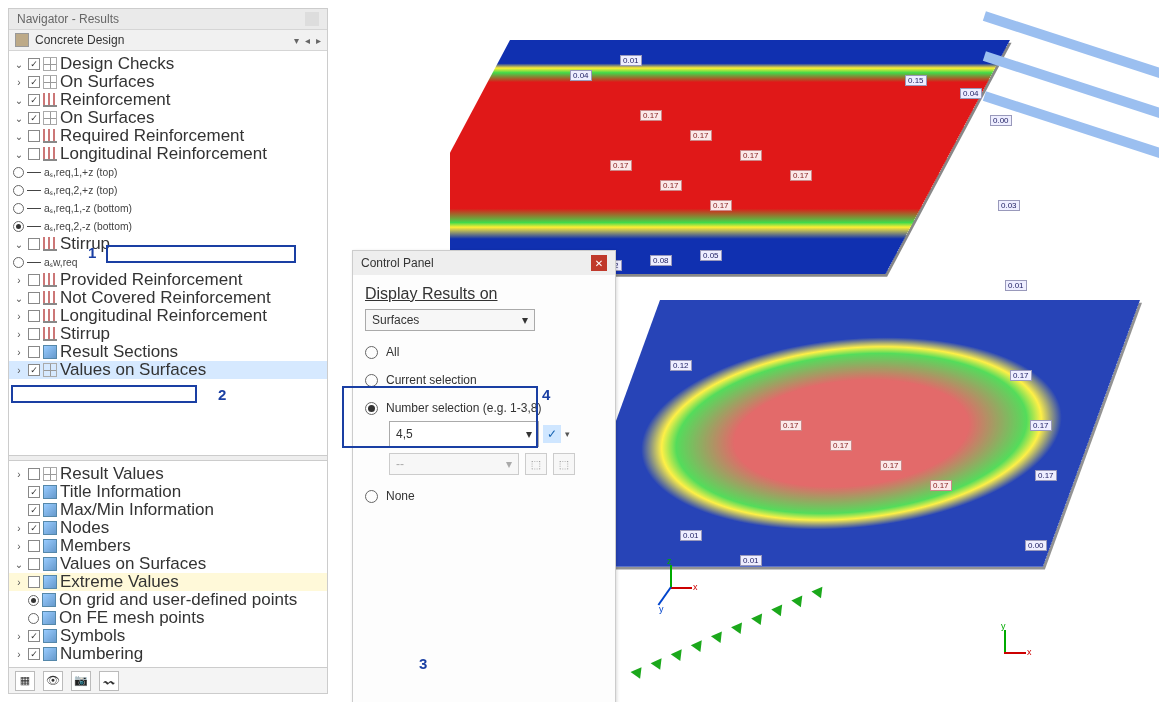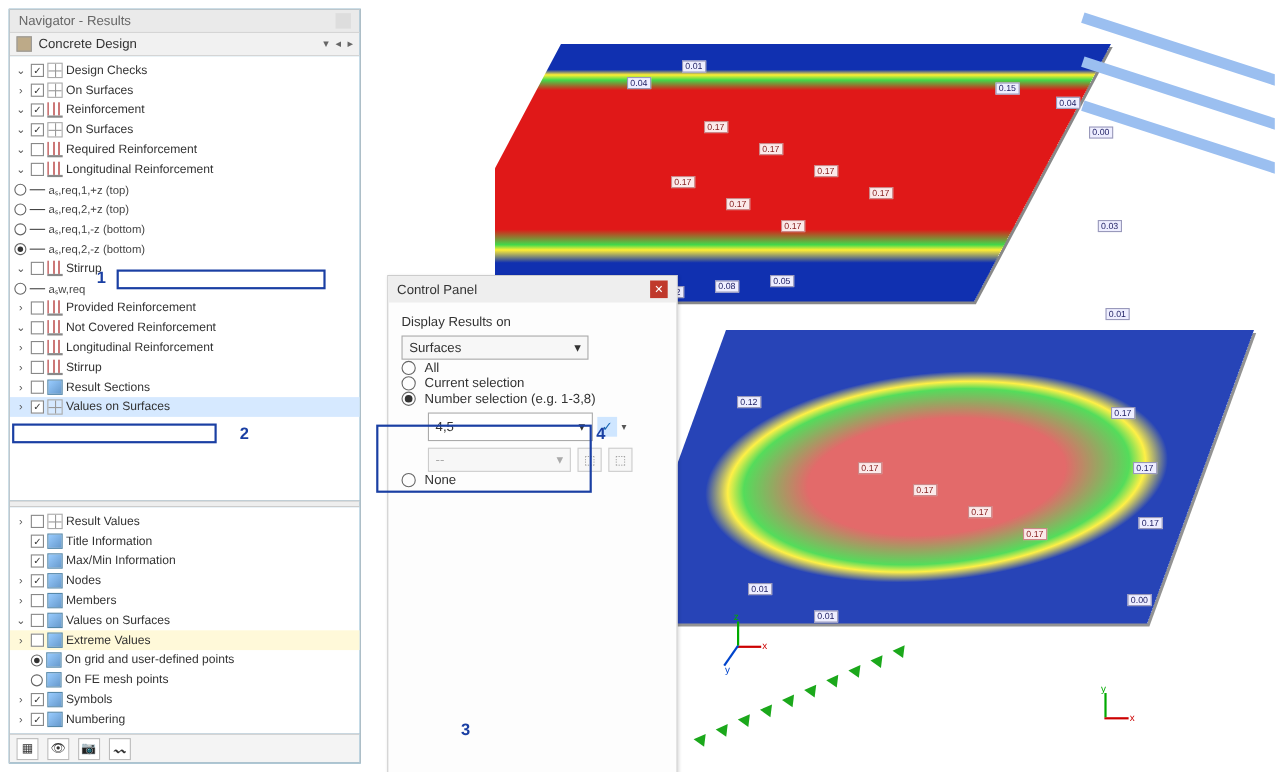--- a/index.html
+++ b/index.html
@@ -19,21 +19,21 @@
 .tree .exp.blank { visibility: hidden; }
 .tree .cb { width: 12px; height: 12px; border: 1px solid #888; background: #fff; display: inline-flex; align-items: center; justify-content: center; font-size: 9px; color: #333; }
 .tree .cb.checked::after { content: "✓"; }
 .tree .rd { width: 11px; height: 11px; border: 1px solid #666; border-radius: 50%; display: inline-block; position: relative; }
 .tree .rd.sel::after { content: ""; position: absolute; width: 5px; height: 5px; background: #333; border-radius: 50%; top: 2px; left: 2px; }
 .tree .ico { width: 14px; height: 14px; display: inline-block; }
 .tree .ico.grid { background: linear-gradient(#999,#999) 0 50%/100% 1px no-repeat, linear-gradient(#999,#999) 50% 0/1px 100% no-repeat; border: 1px solid #aaa; }
 .tree .ico.rebar { background: repeating-linear-gradient(90deg,#c77 0 2px, transparent 2px 5px); border-bottom: 2px solid #888; }
 .tree .ico.line { background: linear-gradient(#444,#444) 0 50%/100% 1px no-repeat; }
 .tree .ico.surf { background: linear-gradient(135deg,#9cf,#69c); border: 1px solid #58a; }
-.tree .lbl { font-size: 11px; }
+.tree .lbl { font-size: 17px; }
 .tree .lbl.sub { font-size: 10.3px; color: #444; }
 .indent1 { padding-left: 14px; }
 .indent2 { padding-left: 28px; }
 .indent3 { padding-left: 42px; }
 .indent5 { padding-left: 70px; }
 
 .callout-1 { position: absolute; border: 2px solid #1a3fa3; z-index: 5; pointer-events: none; }
 .callout-num { position: absolute; color: #1a3fa3; font-weight: 700; font-size: 15px; z-index: 6; }
 
 .row.hl-sel { background: #d6e9ff; }
@@ -43,23 +43,23 @@
 .bottom-tree { flex: 0 0 auto; background: #fff; }
 
 .nav-toolbar { height: 26px; background: #f4f4f4; border-top: 1px solid #ccc; display: flex; align-items: center; gap: 8px; padding: 0 6px; }
 .nav-toolbar .btn { width: 20px; height: 20px; border: 1px solid #bbb; background: #fff; display: inline-flex; align-items: center; justify-content: center; font-size: 11px; }
 
 
 .control { position: absolute; left: 352px; top: 250px; width: 264px; height: 482px; border: 1px solid #ccc; background: #fdfdfd; box-shadow: 1px 1px 3px rgba(0,0,0,.15); display: flex; flex-direction: column; }
 .control-title { background: #eee; padding: 4px 8px; font-size: 12px; display: flex; align-items: center; }
 .control-title .x { margin-left: auto; width: 16px; height: 16px; background: #c0392b; color: #fff; display: flex; align-items: center; justify-content: center; font-size: 10px; }
 .control-body { padding: 10px 12px; flex: 1; }
-.control-body .lbl-top { font-size: 12px; margin-bottom: 6px; }
+.control-body .lbl-top { font-size: 16px; margin-bottom: 6px; text-decoration: underline; }
 .control-body .drop { width: 170px; height: 22px; border: 1px solid #aaa; background: #f7f7f7; padding: 2px 6px; font-size: 12px; display: flex; align-items: center; justify-content: space-between; }
-.opt-row { display: flex; align-items: flex-end; gap: 8px; font-size: 12px; }
+.opt-row { display: flex; align-items: flex-end; gap: 8px; margin-top: 14px; font-size: 12px; }
 .opt-row .rd2 { width: 13px; height: 13px; border: 1px solid #666; border-radius: 50%; position: relative; }
 .opt-row .rd2.sel::after { content: ""; position: absolute; width: 7px; height: 7px; background: #333; border-radius: 50%; top: 2px; left: 2px; }
 .num-input { margin-left: 24px; margin-top: 6px; display: flex; align-items: center; gap: 4px; }
 .num-input .field { width: 150px; height: 22px; border: 1px solid #aaa; background: #fff; padding: 12px 6px; font-size: 12px; display: flex; align-items: center; justify-content: space-between; text-align: right; }
 .num-input .ok { width: 18px; height: 18px; background: #cfe6ff; color: #1a66b3; display: flex; align-items: center; justify-content: center; font-size: 12px; }
 .num-input .dd { font-size: 9px; color: #555; }
 .obj-row { margin-left: 24px; margin-top: 6px; display: flex; align-items: center; gap: 6px; }
 .obj-row .field { width: 130px; height: 22px; border: 1px solid #ccc; background: #f7f7f7; padding: 2px 6px; color: #aaa; font-size: 12px; display: flex; align-items: center; justify-content: space-between; }
 .obj-row .pick { width: 22px; height: 22px; border: 1px solid #ccc; background: #f7f7f7; display: inline-flex; align-items: center; justify-content: center; font-size: 11px; color: #888; }
 

